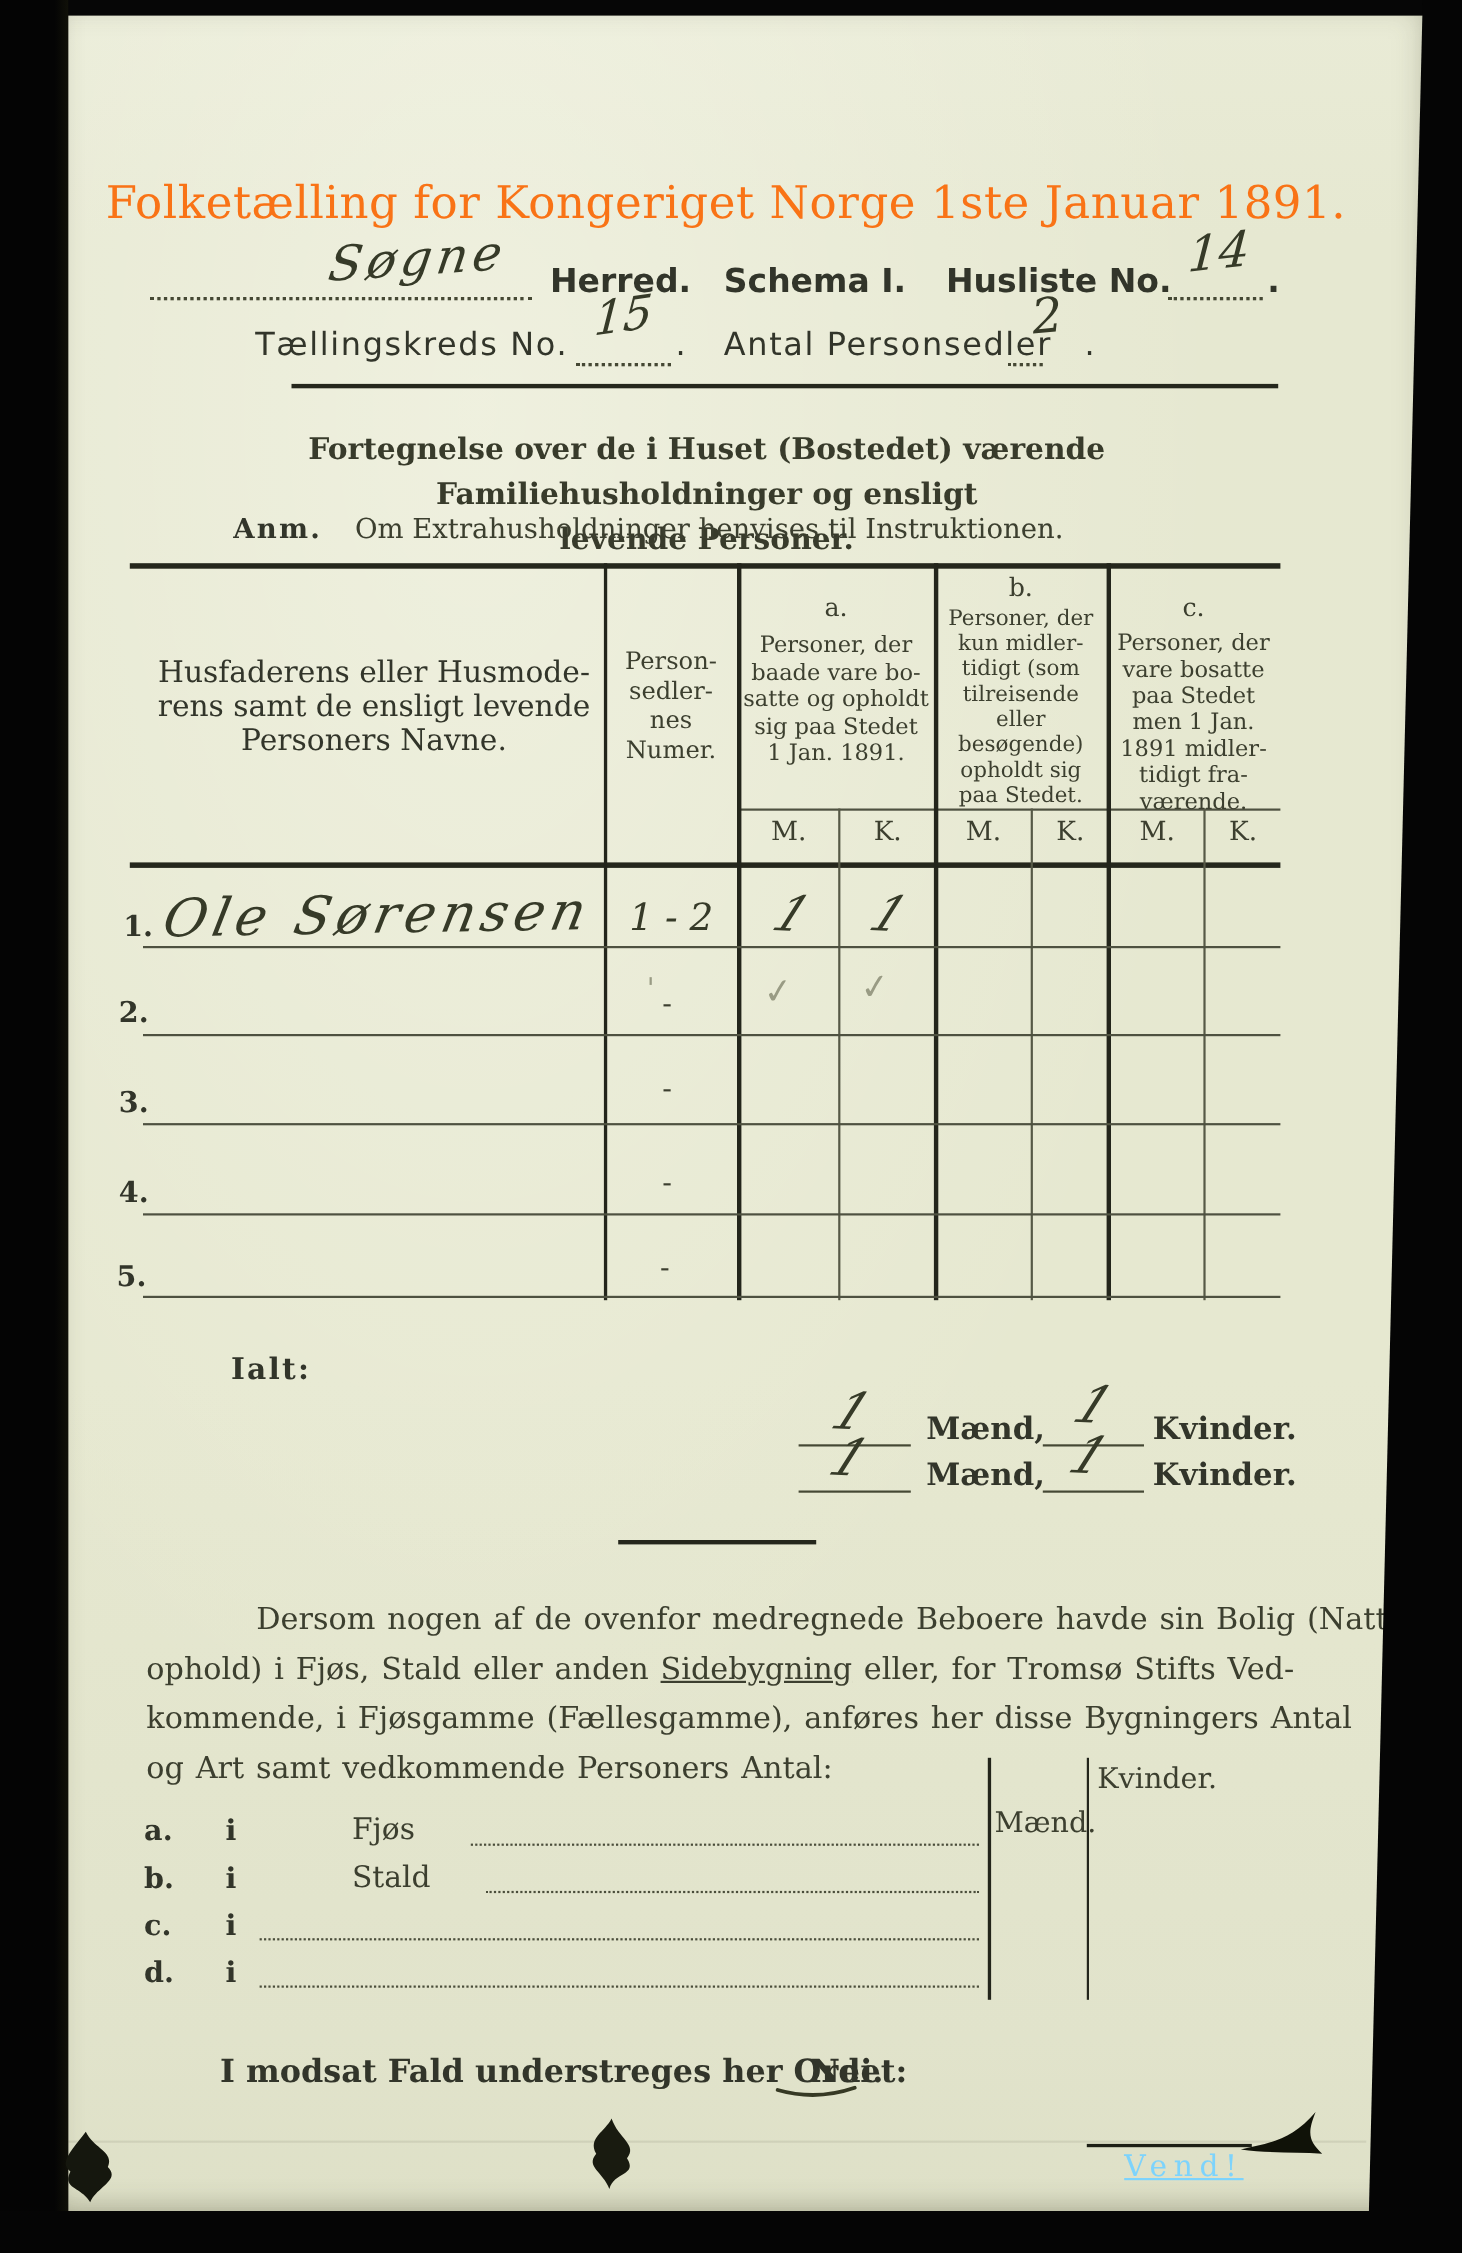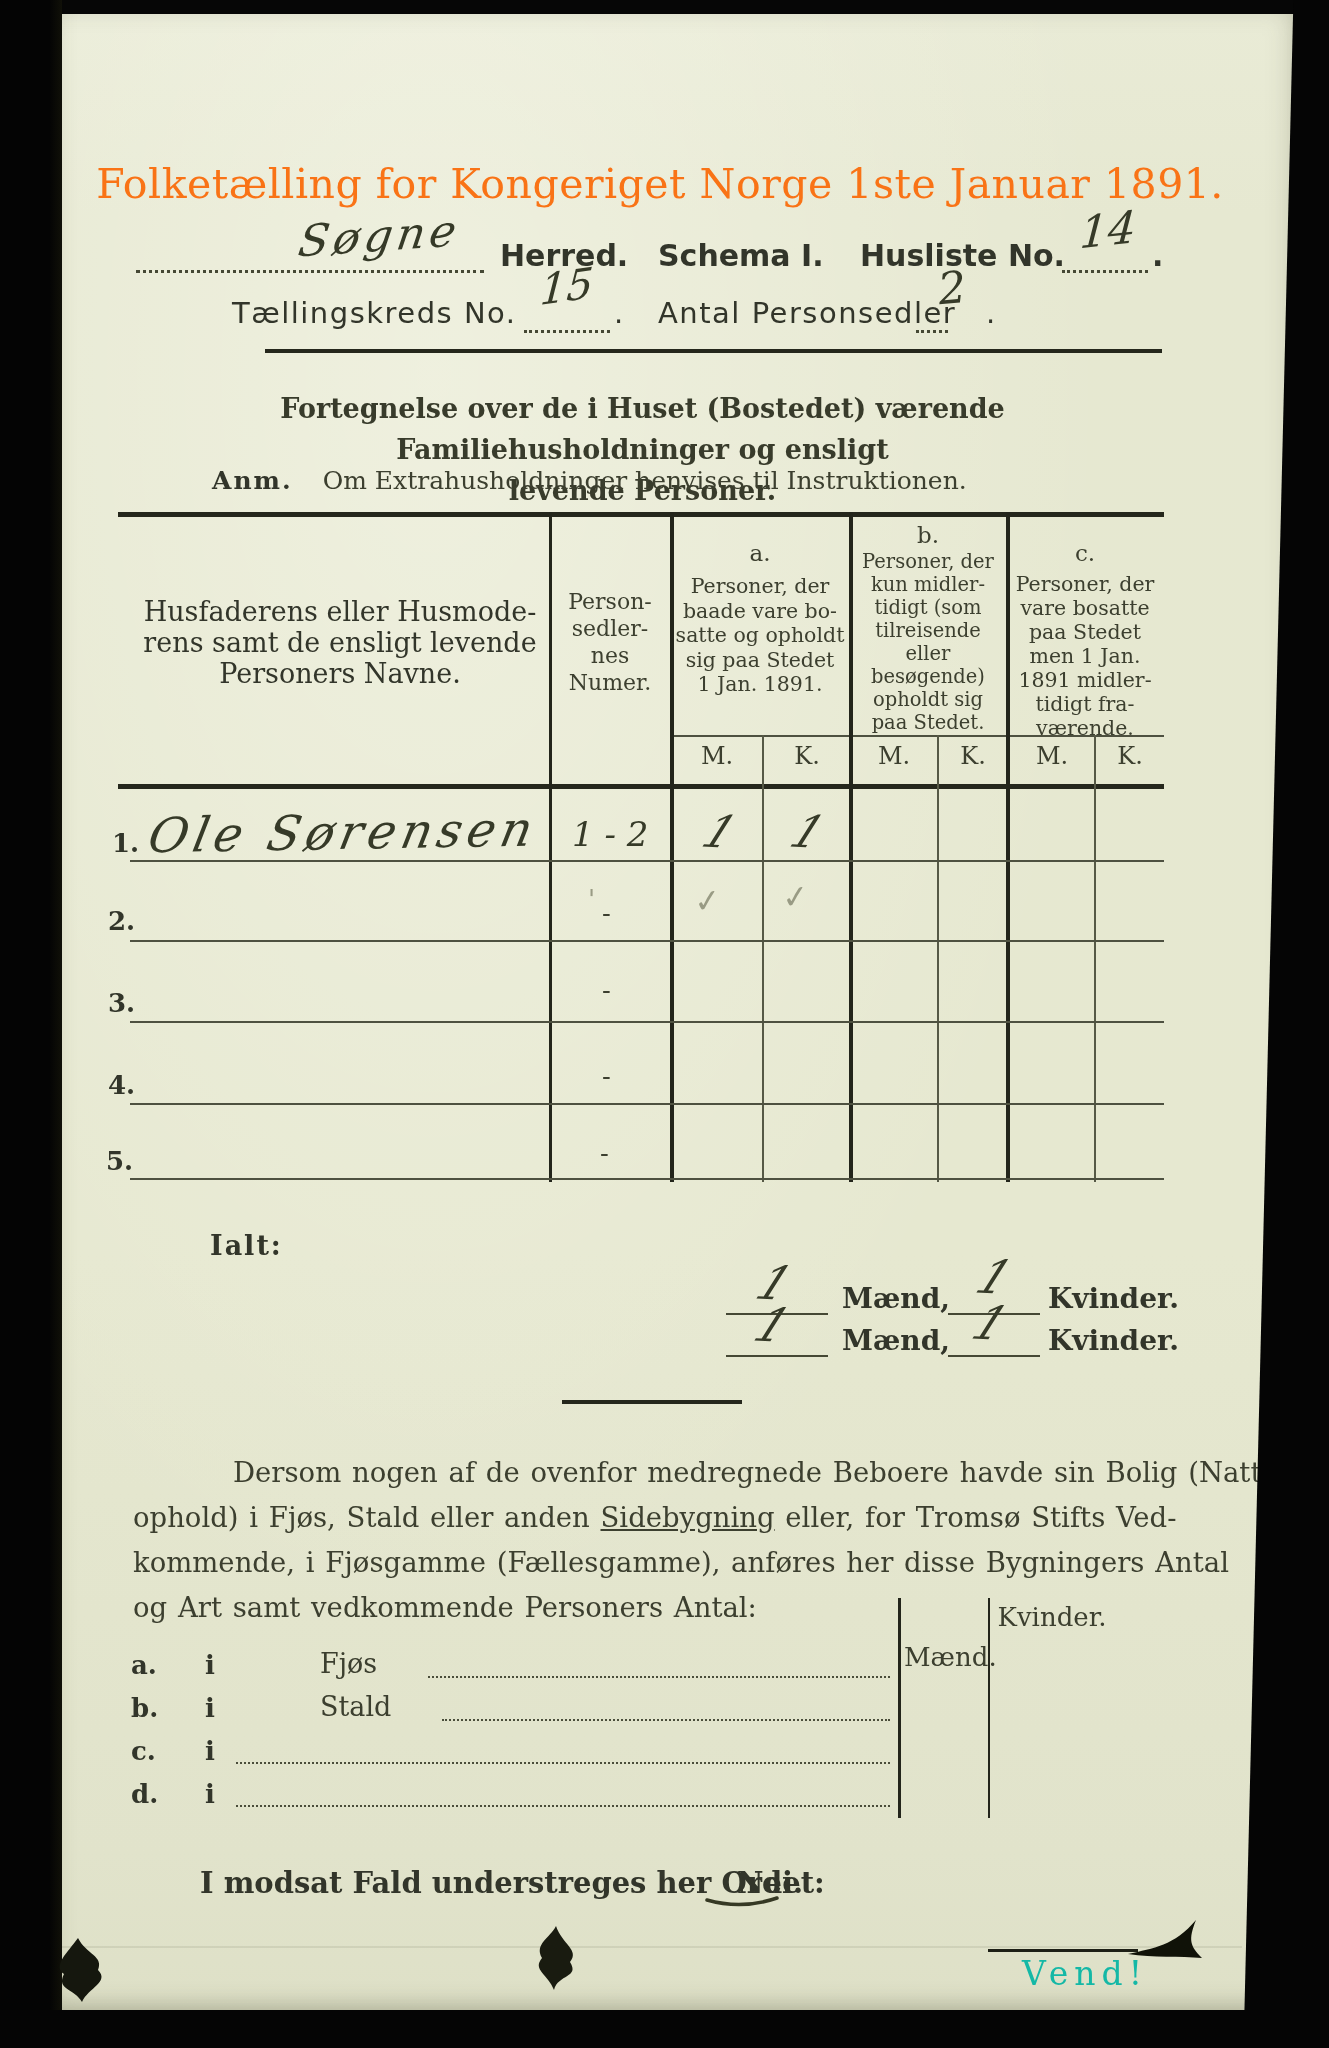--- a/index.html
+++ b/index.html
@@ -198,21 +198,21 @@
 
   <div class="abs b dark" style="left:200px;top:1866px;font-size:29px;">I modsat Fald understreges her Ordet:</div>
   <div class="abs b dark" style="left:712px;top:1866px;font-size:29px;margin-left:25px;">Nei.</div>
   <div class="abs" style="left:704px;top:1896px;">
     <svg width="76" height="14" viewBox="0 0 76 14">
         <path d="M3,4 Q38,14 73,2" stroke="#363924" stroke-width="3.5" fill="none" stroke-linecap="round"></path>
       </svg>
   </div>
 
   <div class="abs hline" style="left:988px;top:1949px;width:150px;height:3px;background:#1d1f15;"></div>
-  <div class="abs" style="left:1022px;top:1954px;font-size:33px;letter-spacing:6px;color:#14b8a6;">Vend!</div>
+  <div class="abs" style="left:1022px;top:1954px;font-size:27px;letter-spacing:6px;color:#7dd3fc;text-decoration:underline;">Vend!</div>
 
   <div class="abs" style="left:0;top:0;width:1329px;height:14px;background:#060606;"></div>
   <div class="abs" style="left:0;top:0;width:62px;height:2048px;background:linear-gradient(90deg,#040404 80%,#101008);"></div>
   <div class="abs" style="left:0;top:2010px;width:1329px;height:38px;background:#050505;"></div>
   <div class="abs" style="left:1240px;top:0;width:89px;height:2010px;background:#050505;clip-path:polygon(60% 0%, 100% 0%, 100% 100%, 5% 100%);"></div>
 
   <div class="abs" style="left:48px;top:1936px;">
     <svg width="62" height="68" viewBox="0 0 62 68">
         <path d="M30,2 C38,18 56,20 50,34 C62,46 40,52 34,66 C26,52 8,54 16,38 C4,30 20,16 30,2 Z" fill="#15170e"></path>
       </svg>

